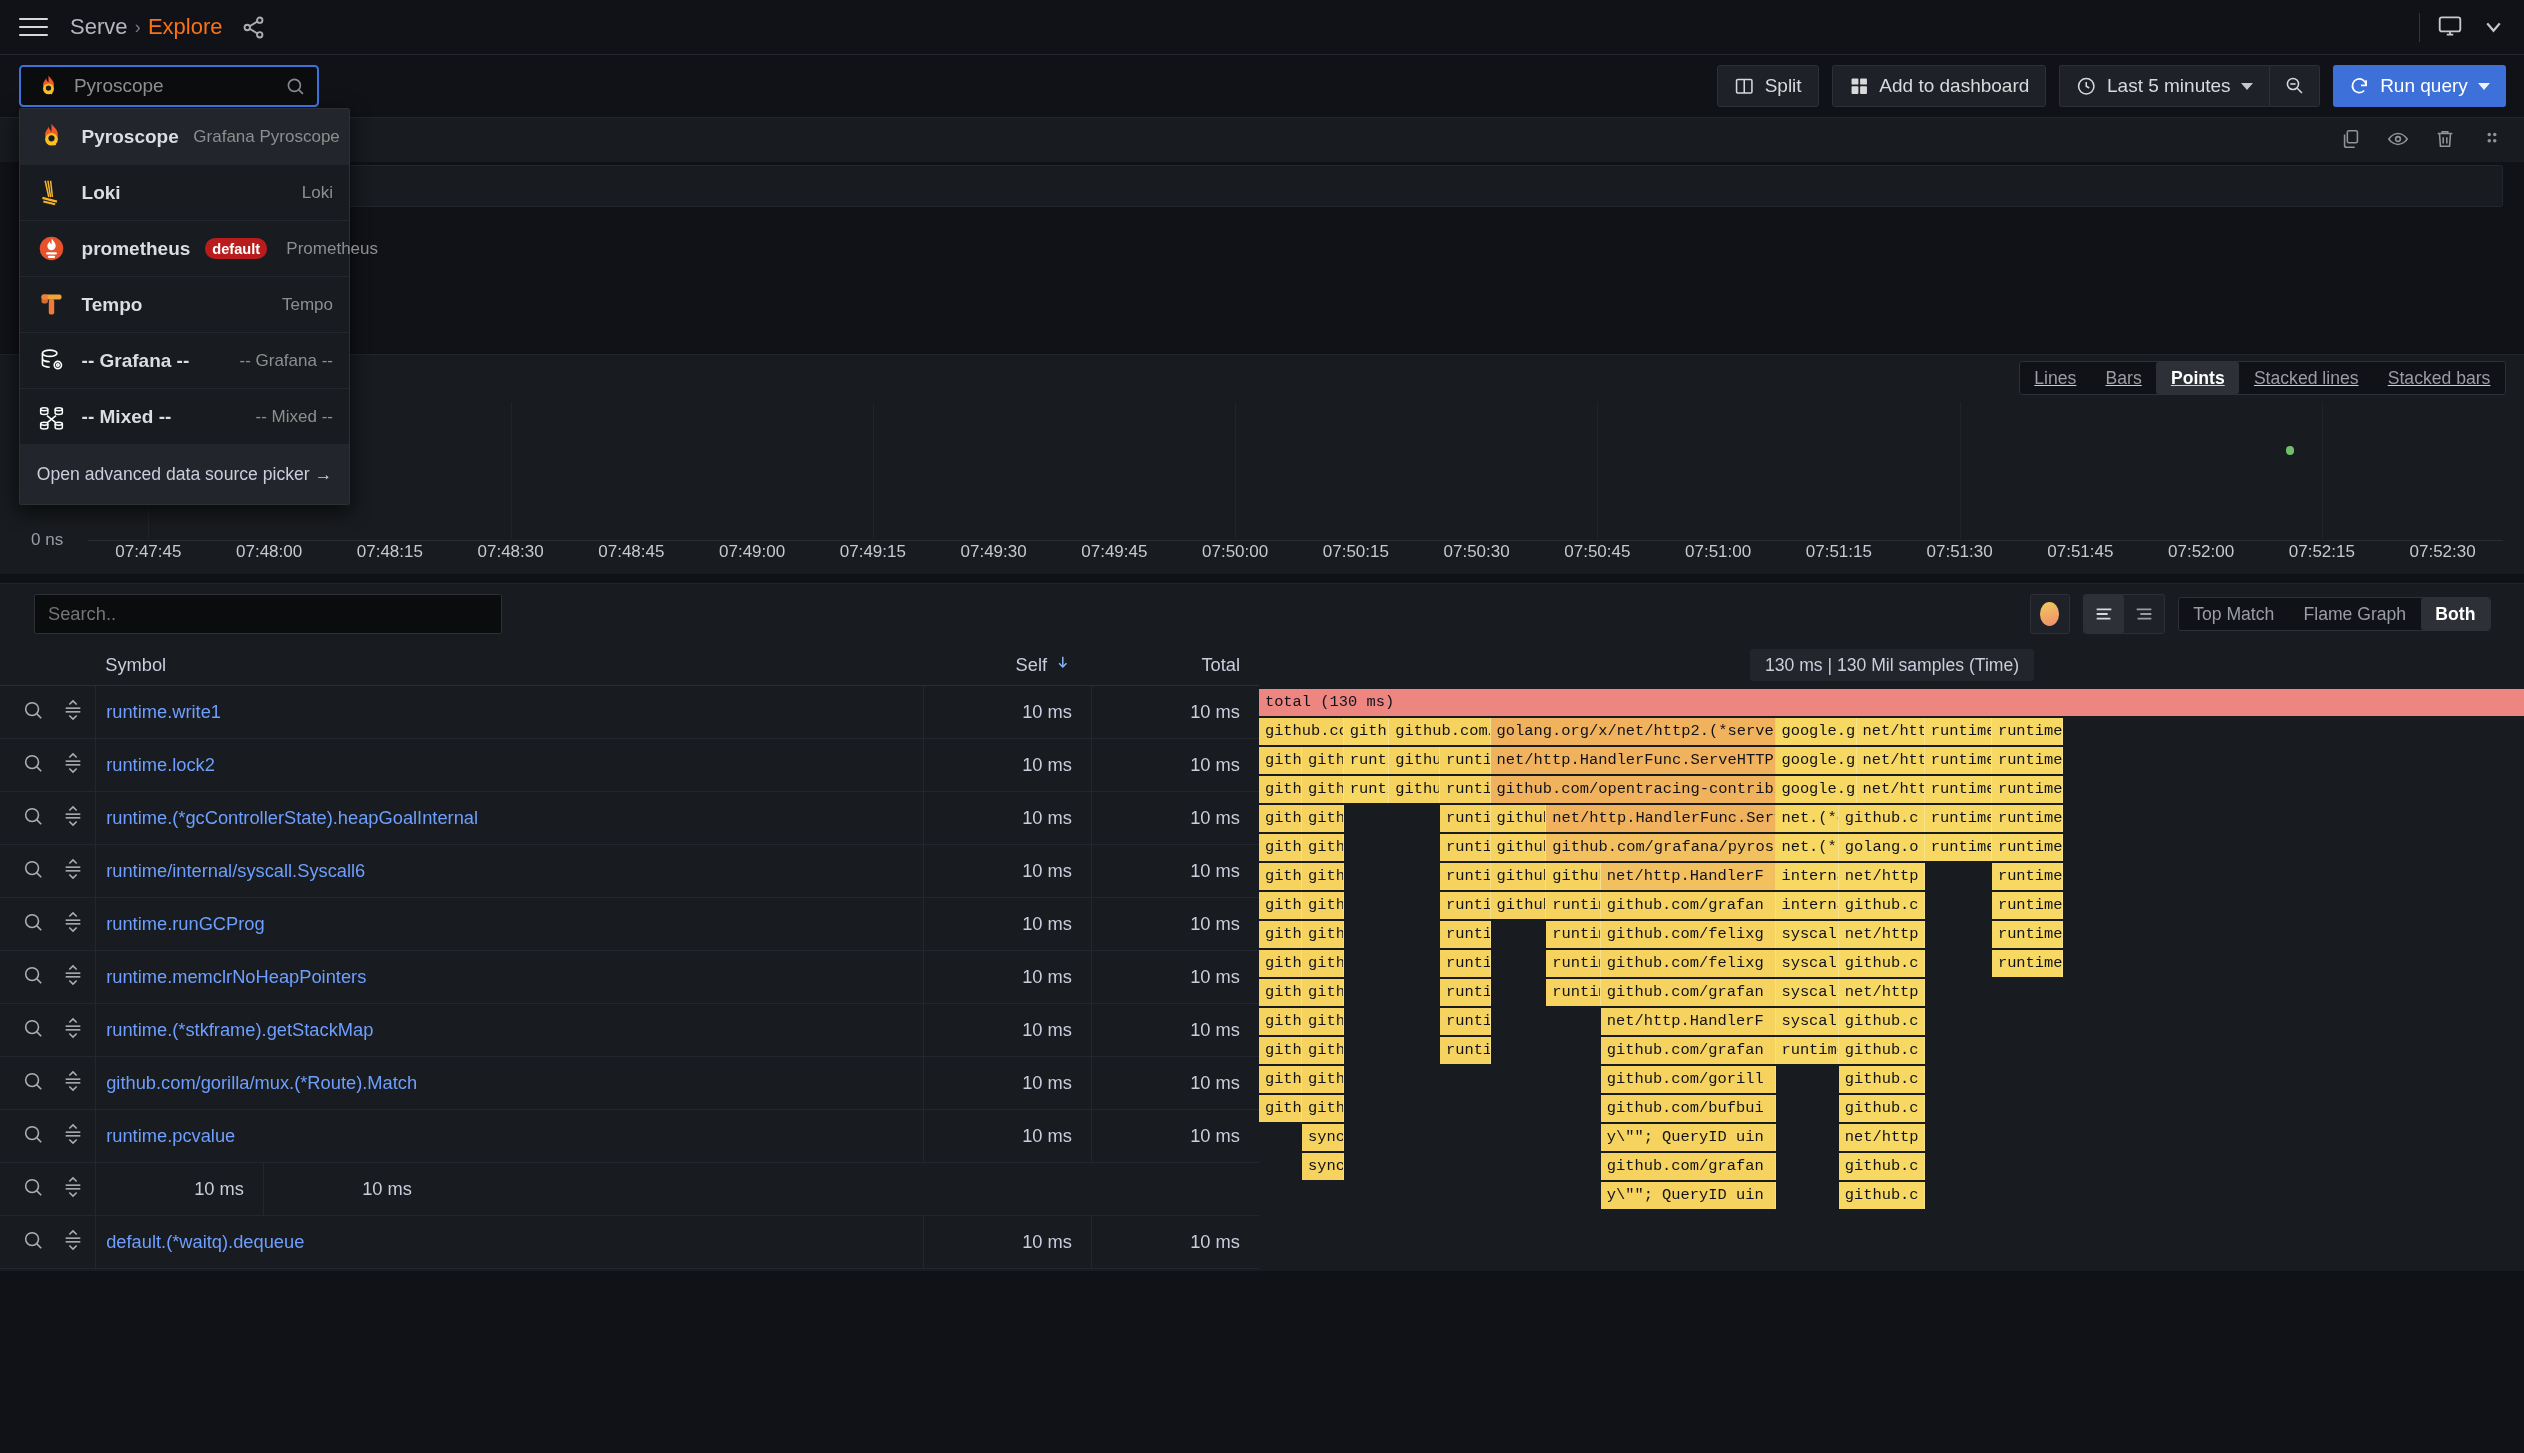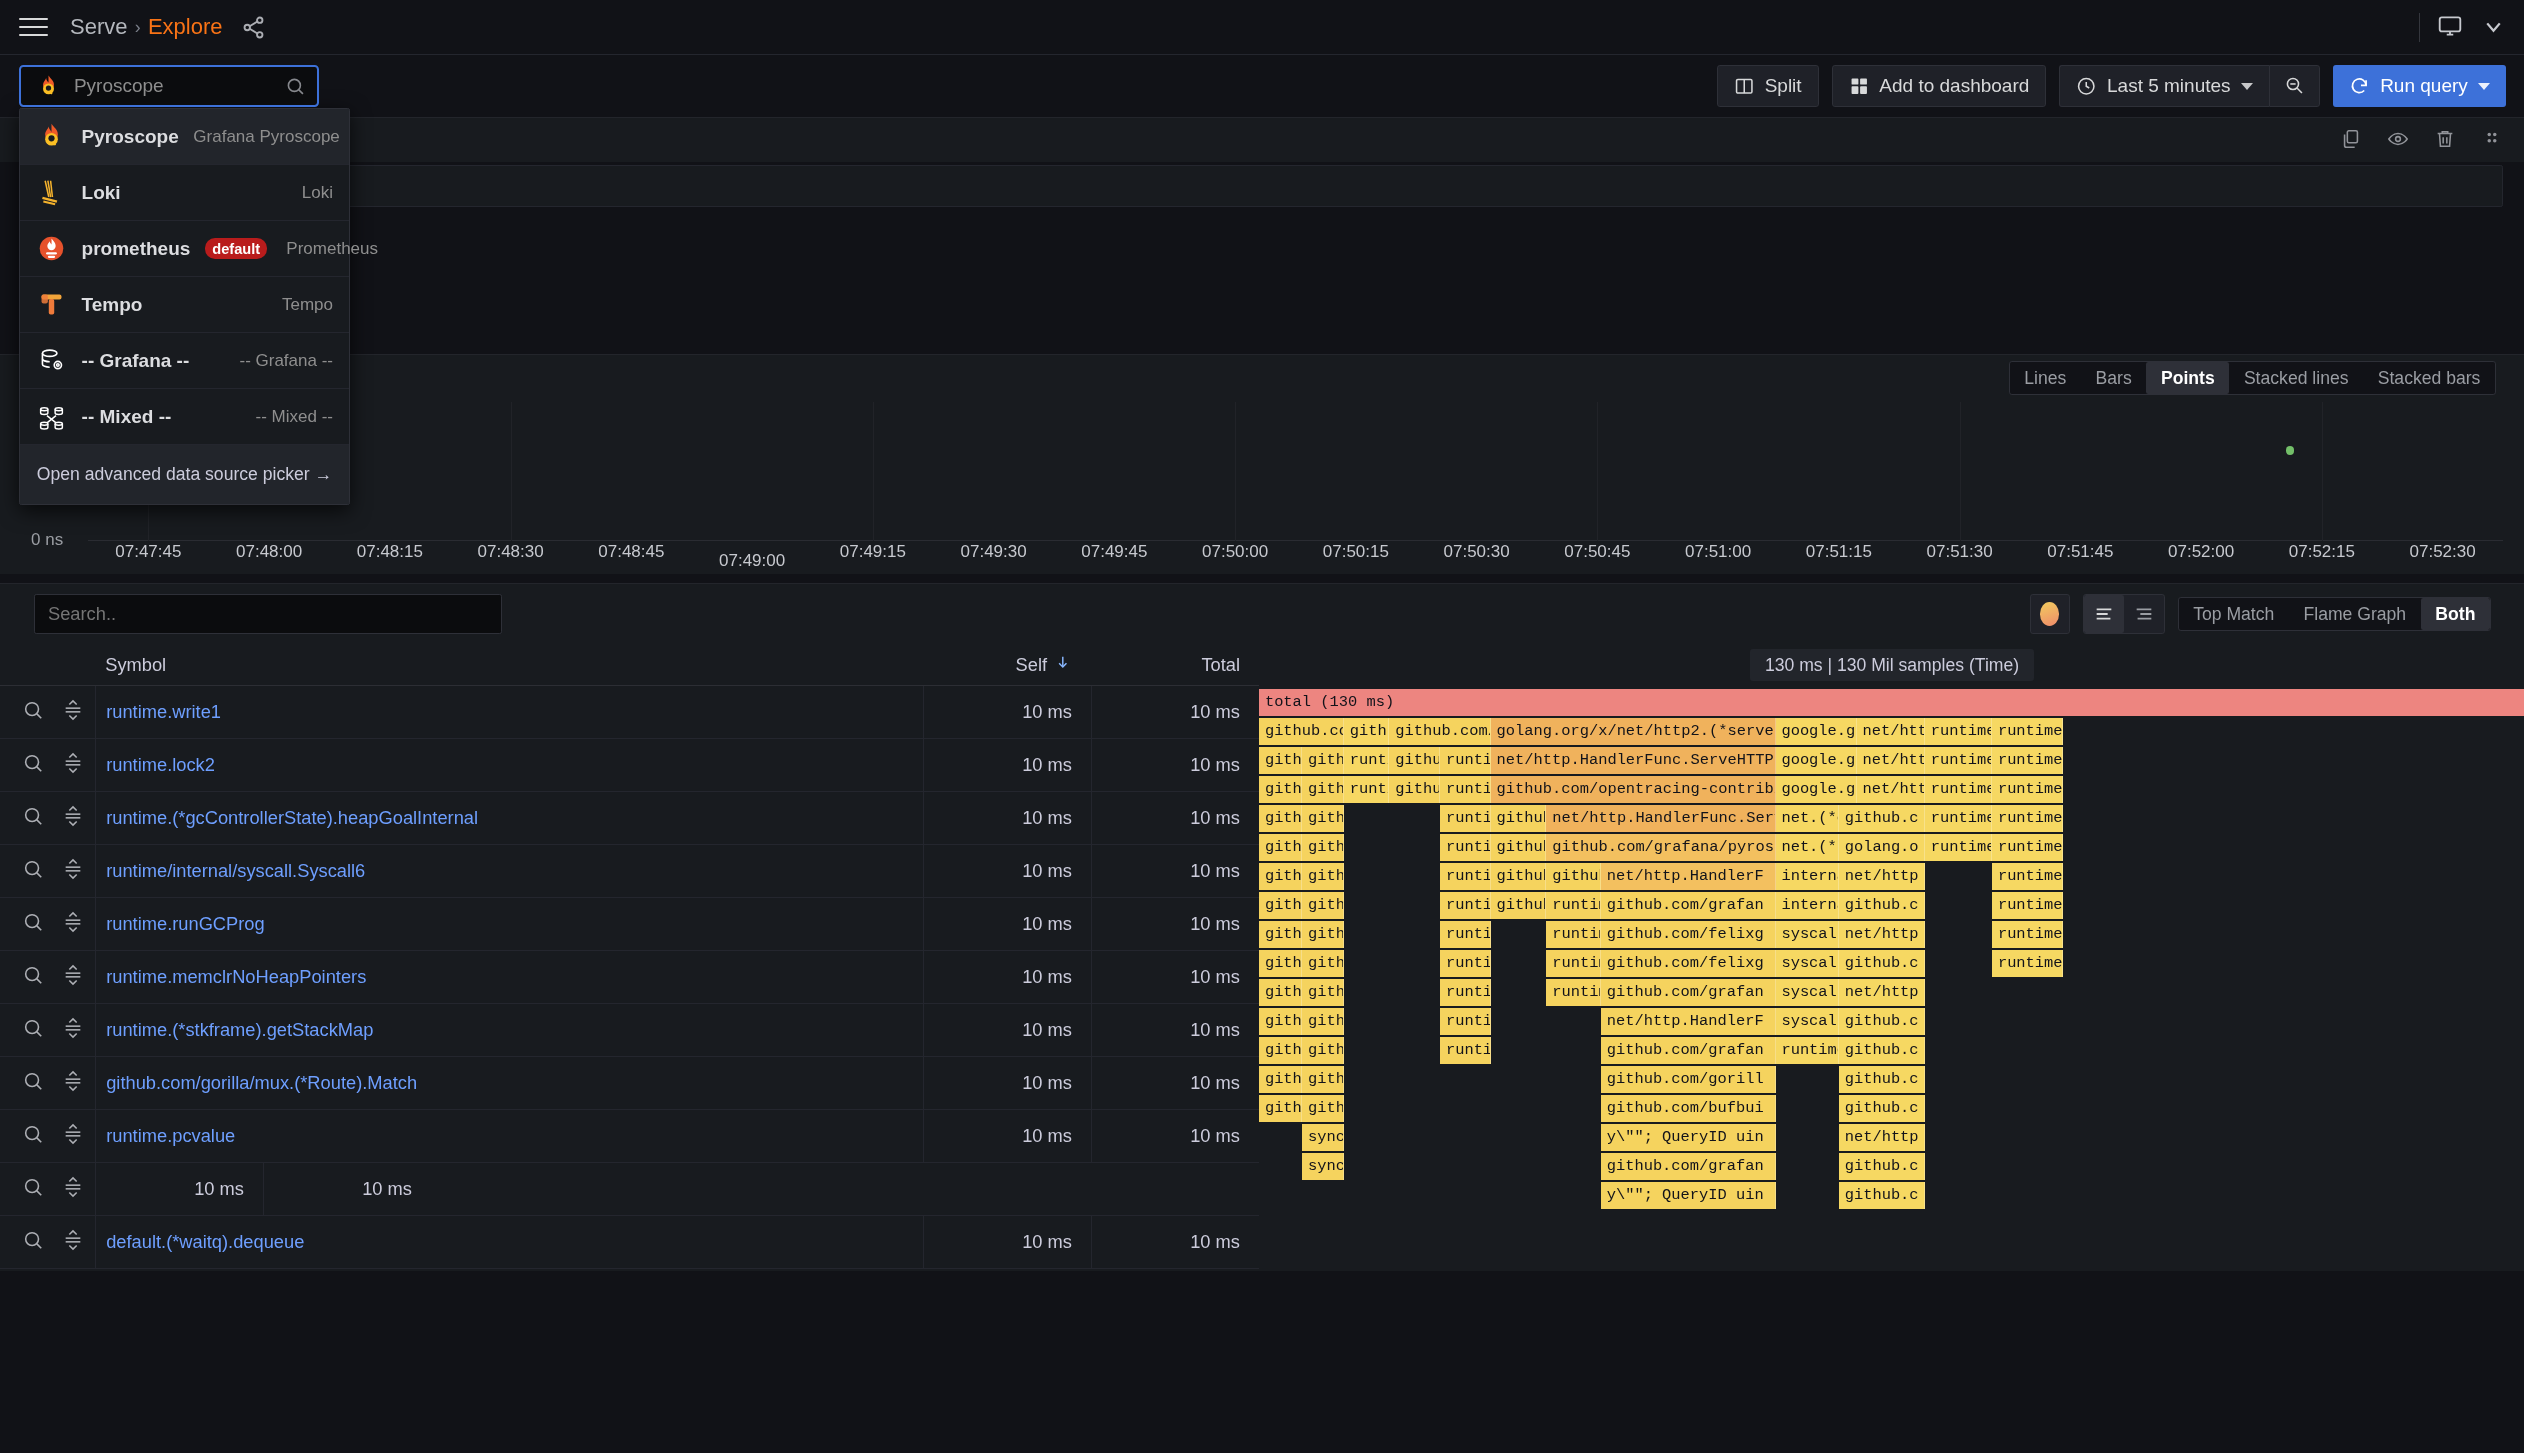--- a/index.html
+++ b/index.html
@@ -91,21 +91,21 @@
     display:flex; align-items:center; padding: 0 22px;
   }
   .panel-head .acts { margin-left:auto; display:flex; align-items:center; gap:25px; }
   .panel-head .acts svg { cursor:pointer; opacity:.8; }
   .query-box { height: 42px; background:#181b1f; border:0.7px solid #24262e; border-radius:2.2px; margin: 2.9px 22px;}
   .spacer-a { height: 47px; background:#111217; }
   .spacer-b { height: 97px; background:#111217; }
 
   
   .graph-panel { background:#181b1f; border-top:0.7px solid #23252b; position:relative; height: 220px; }
-  .graph-toolrow { height: 47px; display:flex; align-items:center; justify-content:flex-end; padding-right: 29px;}
+  .graph-toolrow { height: 47px; display:flex; align-items:center; justify-content:flex-end; padding-right: 19px; text-decoration: underline;}
   .seg-group { display:flex; background:#111217; border:0.7px solid #2e3038; border-radius:2.9px; overflow:hidden; }
   .seg { padding: 0 14.6px; height: 32px; display:flex; align-items:center;
     font-size:17.6px; color:#9a9da3; cursor:pointer; }
   .seg.on { background:#2e3038; color:#fff; font-weight:700; border-radius:2.2px; }
   .plot { position:relative; height: 139px; margin: 0 22px 0 88px; }
   .gridline { position:absolute; top:0; bottom:0; width:0.7px; background:#212328; }
   .axis-base { position:absolute; left:0; right:0; bottom:0; height:0.7px; background:#2a2c32; }
   .ytick { position:absolute; left:-57px; bottom:-8.8px; font-size:17px; color:#9a9da3;}
   .dot { position:absolute; width:8.8px; height:8.8px; border-radius:50%; background:#73bf69; }
   .xaxis { position:relative; height:34px; margin: 0 22px 0 88px; }
@@ -310,21 +310,21 @@
       <div class="gridline" style="left: 77.5%;"></div>
       <div class="gridline" style="left: 92.5%;"></div>
       <div class="dot" style="left: 91%; top: 32%; background: rgb(115, 191, 105);"></div>
     </div>
   <div class="xaxis" id="xaxis">
       <div class="xtick" style="left: 2.5%;">07:47:45</div>
       <div class="xtick" style="left: 7.5%;">07:48:00</div>
       <div class="xtick" style="left: 12.5%;">07:48:15</div>
       <div class="xtick" style="left: 17.5%;">07:48:30</div>
       <div class="xtick" style="left: 22.5%;">07:48:45</div>
-      <div class="xtick" style="left: 27.5%; margin-top: 9px;">07:49:00</div>
+      <div class="xtick" style="left: 27.5%;">07:49:00</div>
       <div class="xtick" style="left: 32.5%;">07:49:15</div>
       <div class="xtick" style="left: 37.5%;">07:49:30</div>
       <div class="xtick" style="left: 42.5%;">07:49:45</div>
       <div class="xtick" style="left: 47.5%;">07:50:00</div>
       <div class="xtick" style="left: 52.5%;">07:50:15</div>
       <div class="xtick" style="left: 57.5%;">07:50:30</div>
       <div class="xtick" style="left: 62.5%;">07:50:45</div>
       <div class="xtick" style="left: 67.5%;">07:51:00</div>
       <div class="xtick" style="left: 72.5%;">07:51:15</div>
       <div class="xtick" style="left: 77.5%;">07:51:30</div>

